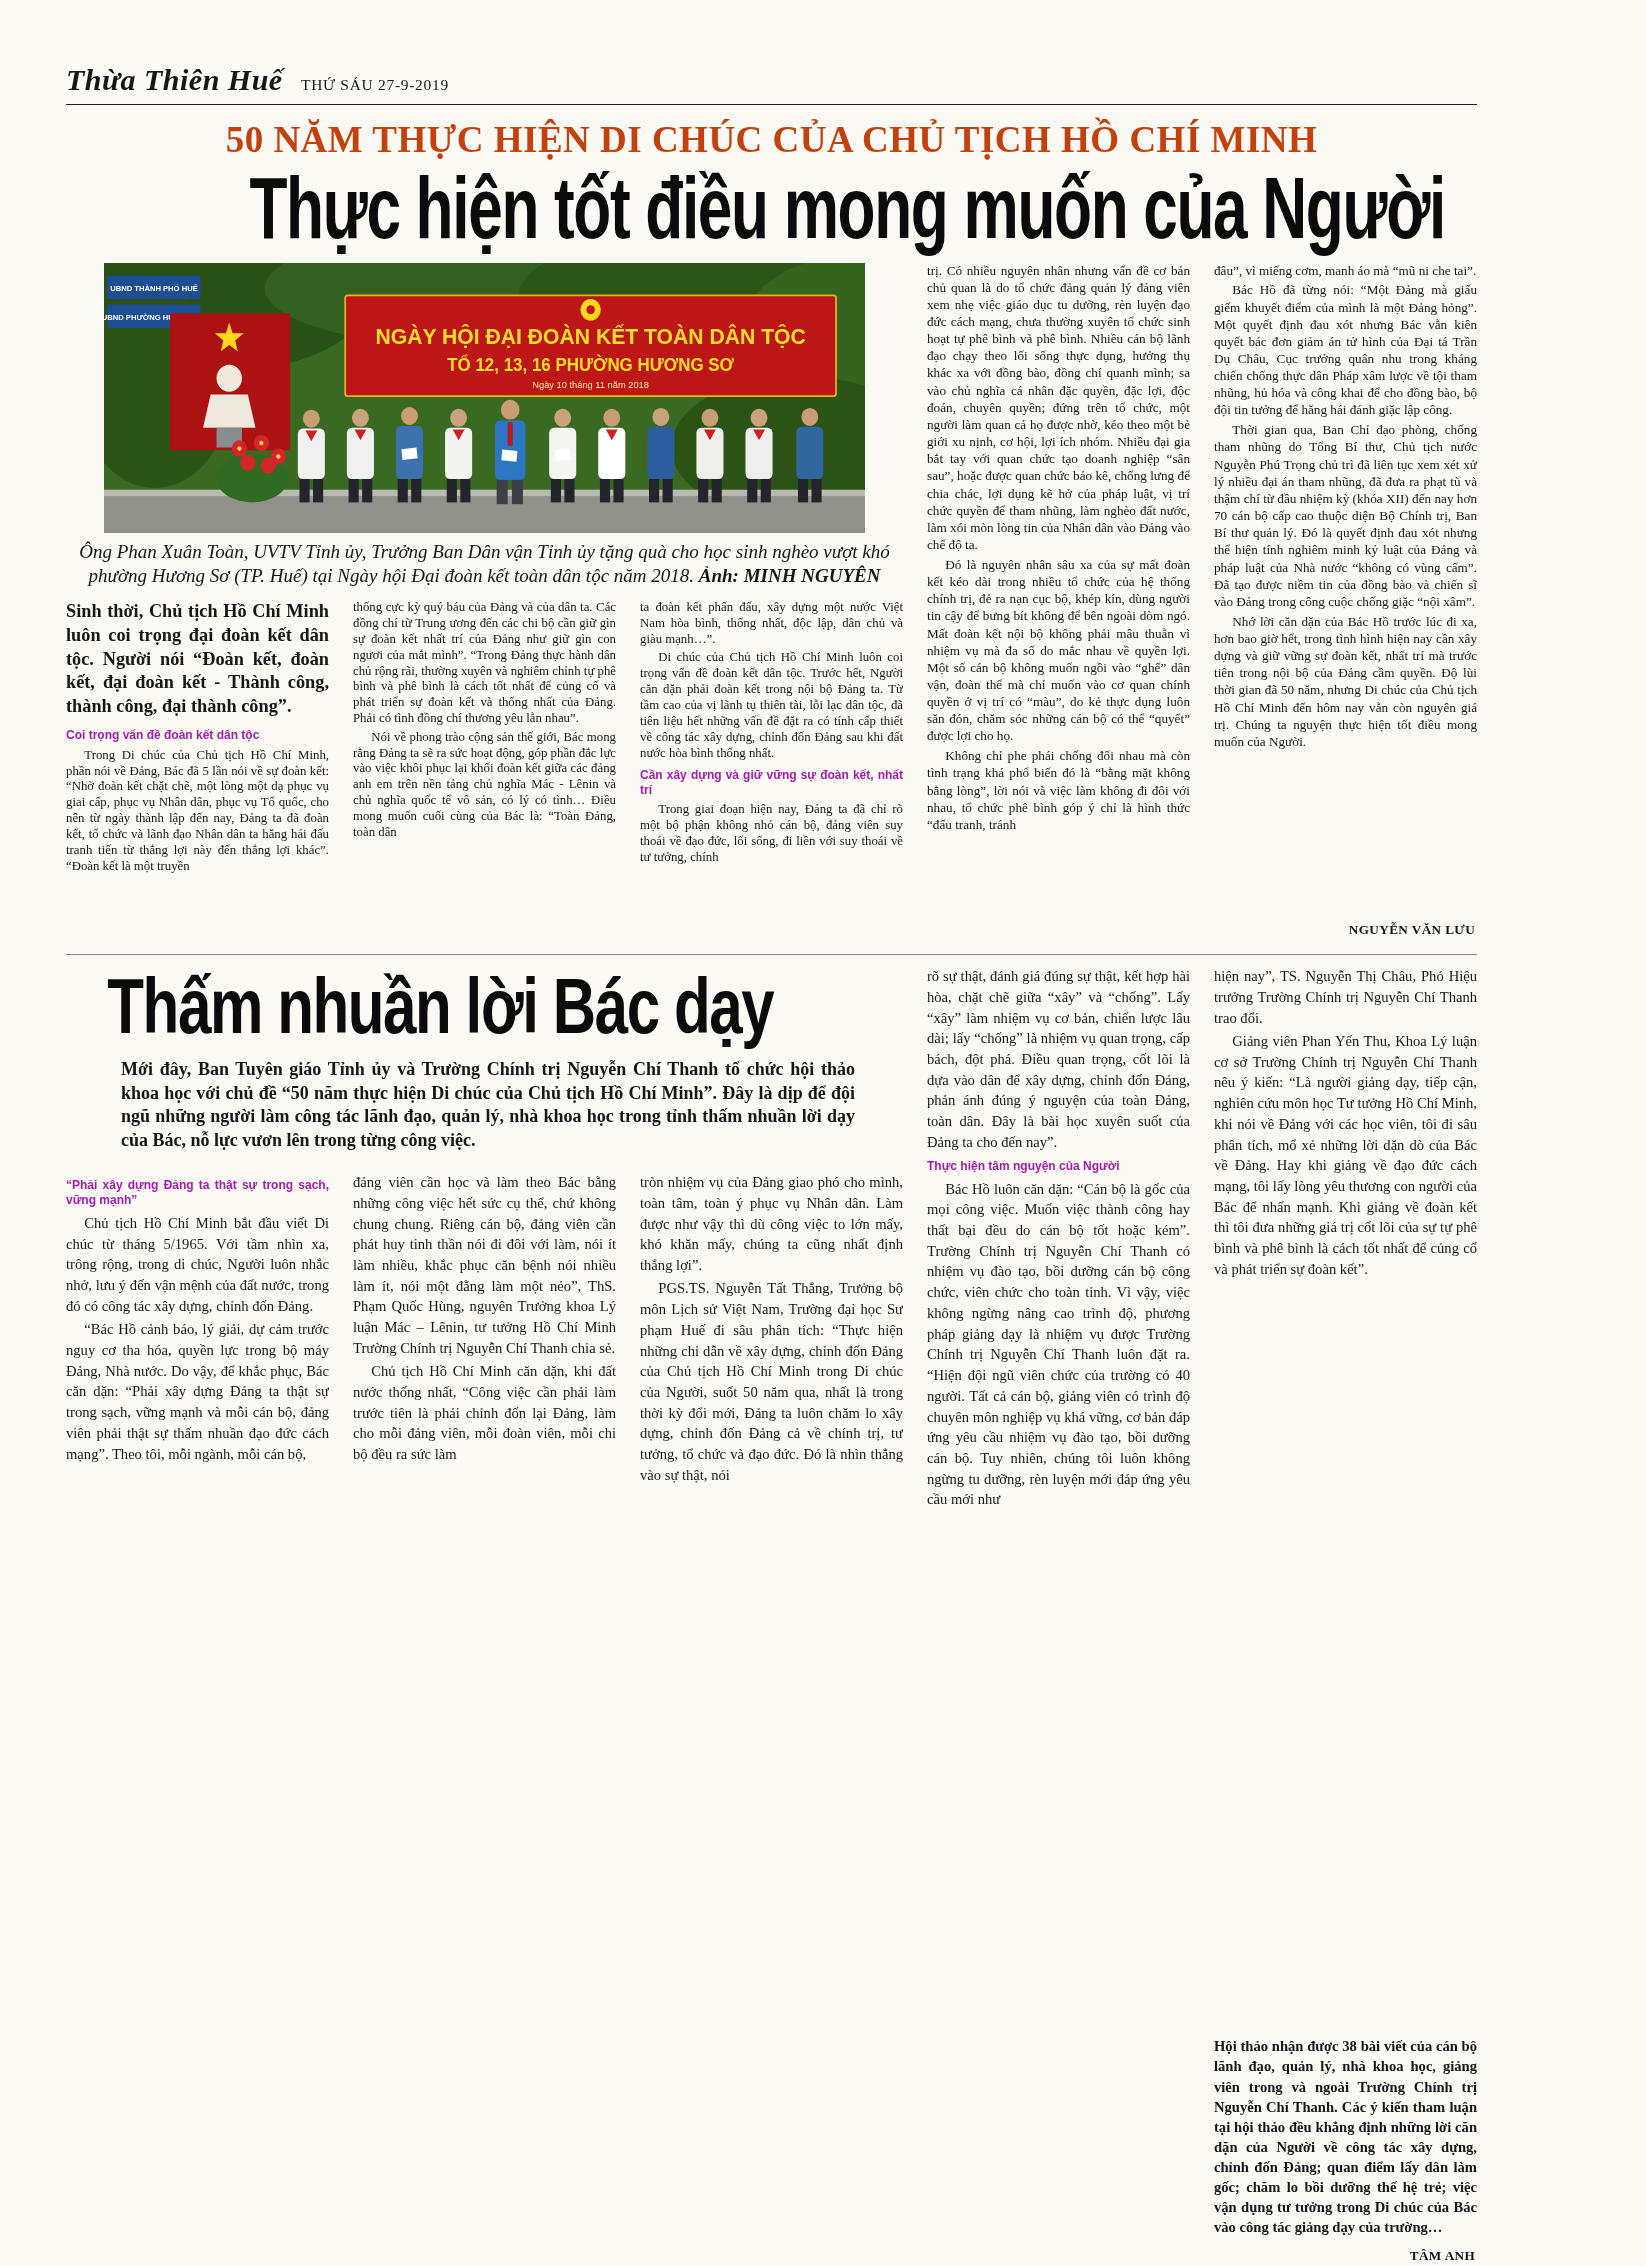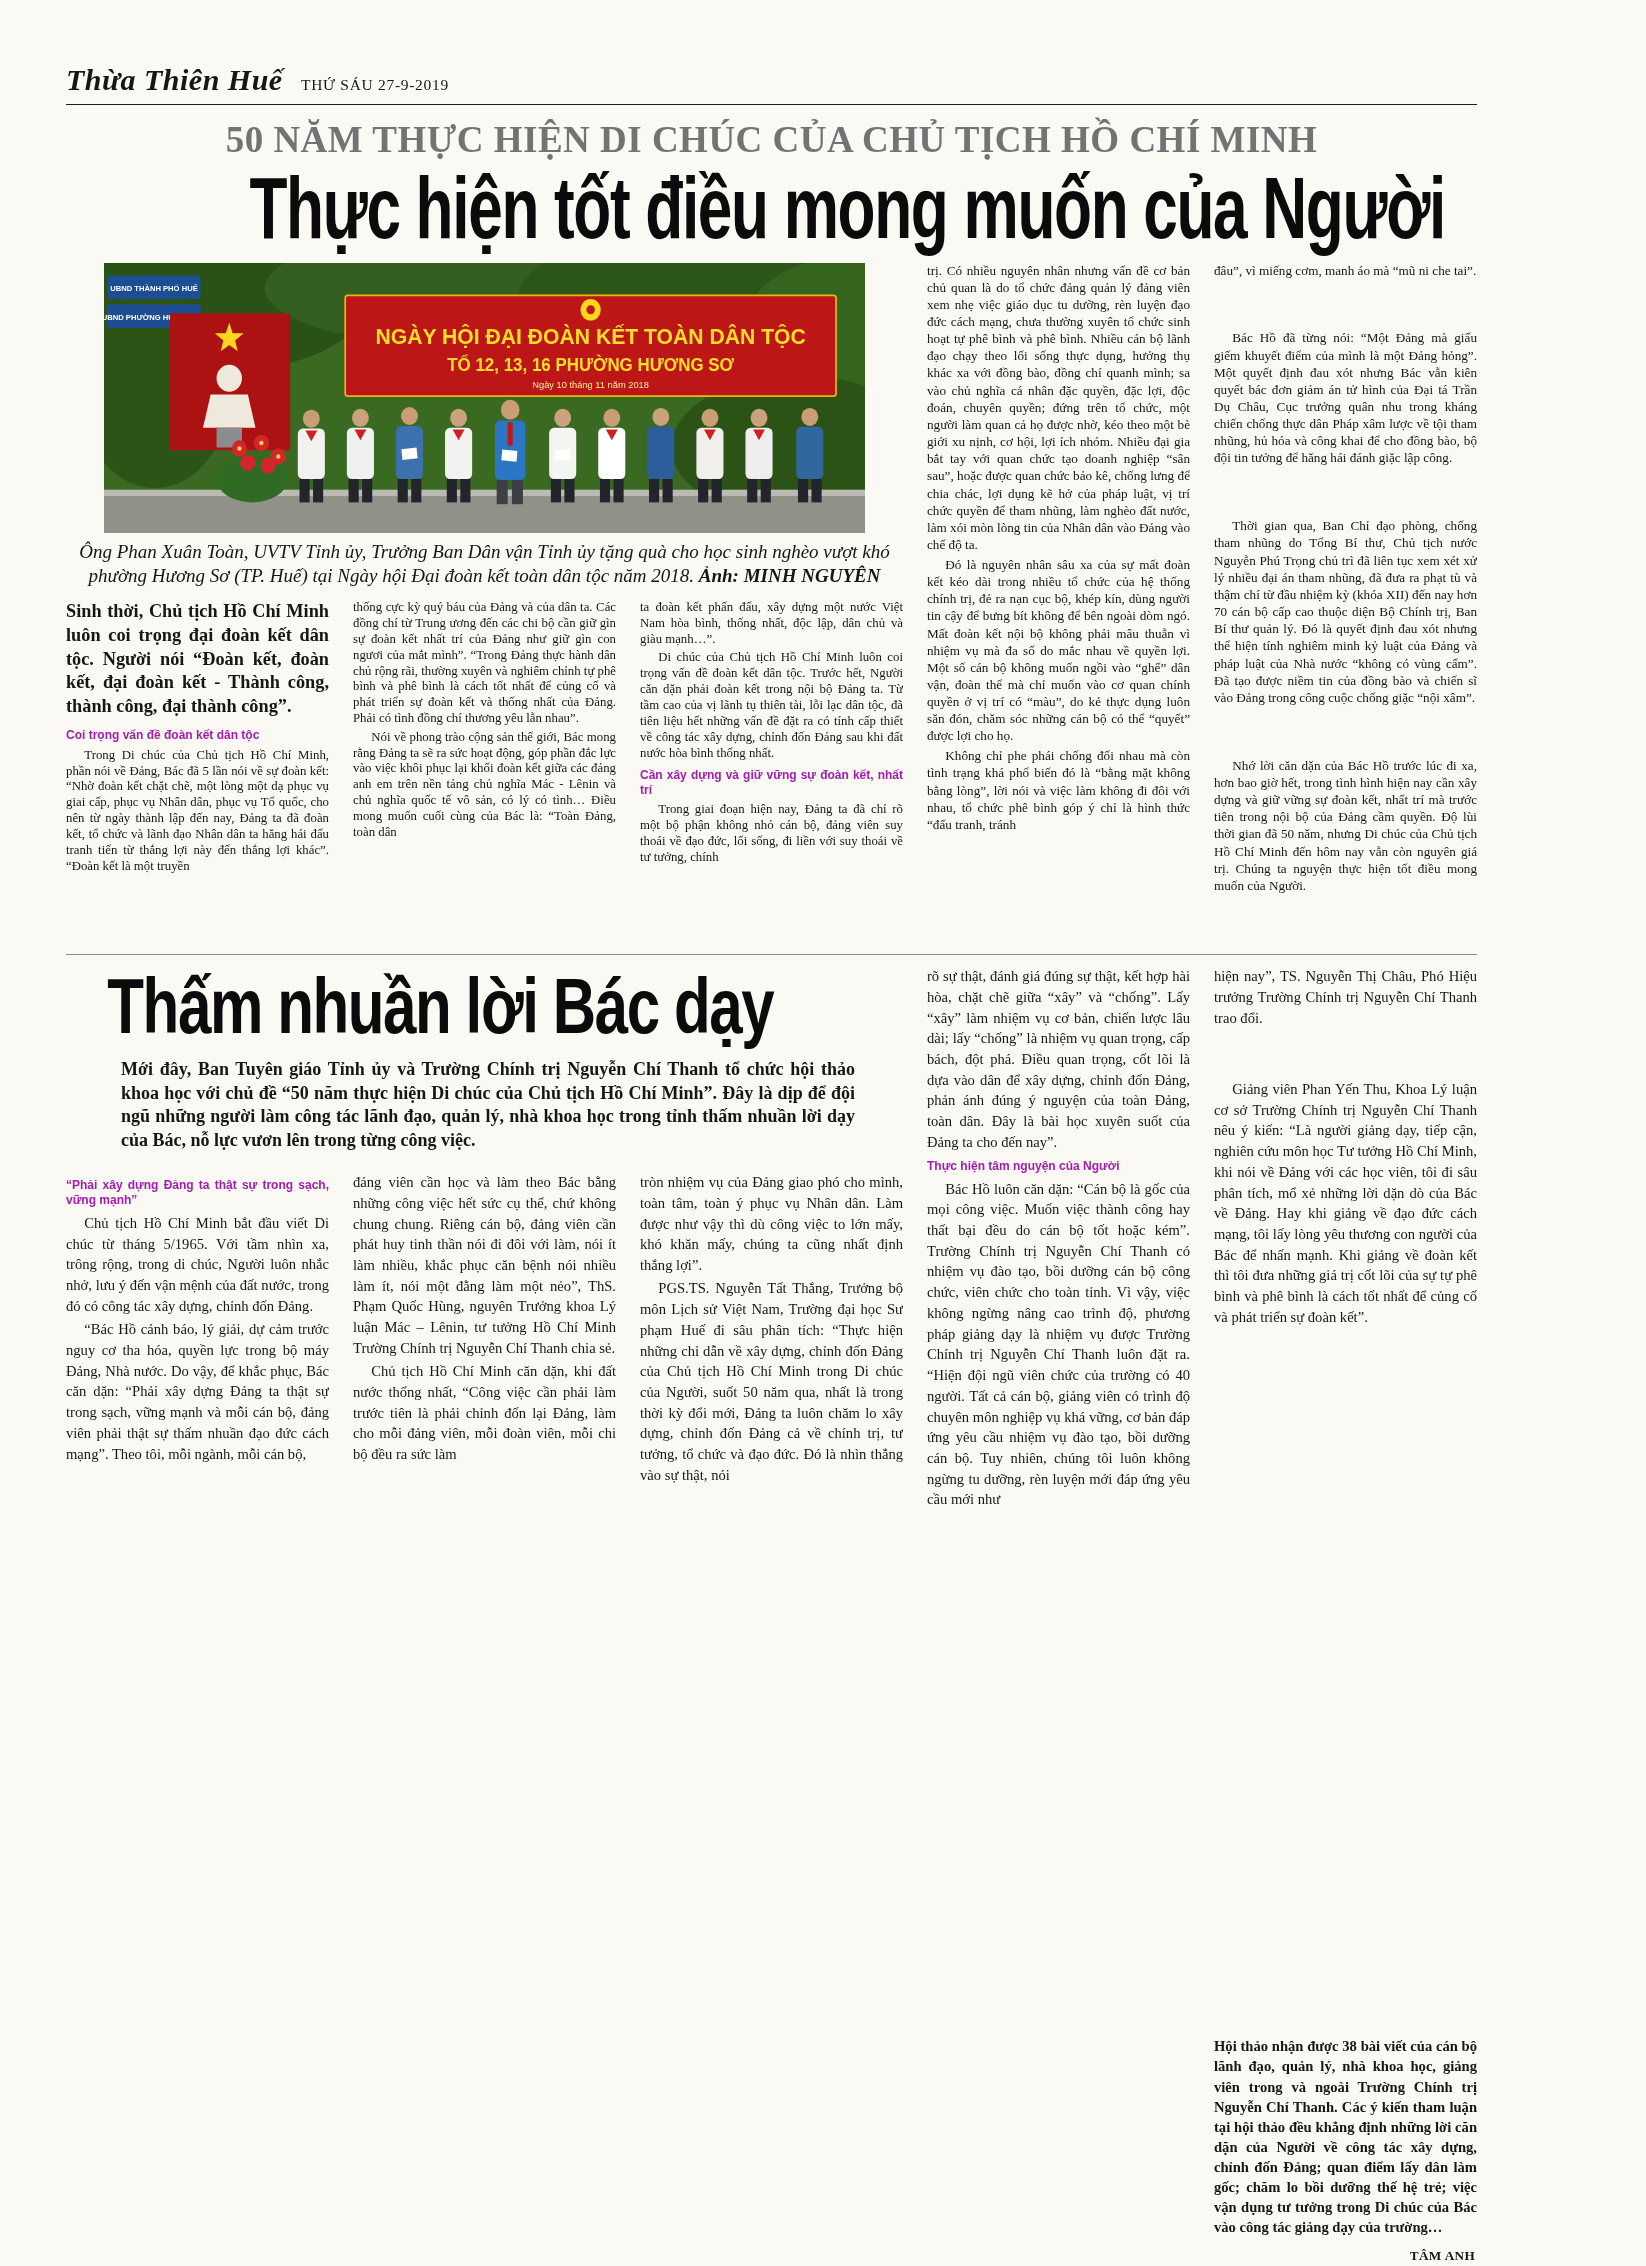--- a/index.html
+++ b/index.html
@@ -16,21 +16,21 @@
   .mast-left { display:flex; align-items:baseline; gap:18.3px; }
   .paper-name { font-size:30px; font-weight:bold; font-style:italic; letter-spacing:0.5px; }
   .date-line { font-size:15.5px; letter-spacing:0.7px; }
   .mast-right { display:flex; align-items:center; gap:16.4px; }
   .section-name { font-size:38px; letter-spacing:5.5px; }
   .mast-divider { width:1.8px; height:57px; background:#3a3a3a; }
   .page-number { font-size:60px; line-height:.95; }
 
   
   .kicker { margin-top:14.6px; text-align:center; font-weight:bold; font-size:37px;
-            letter-spacing:0.5px; color:#737373; line-height:1.1; }
+            letter-spacing:0.5px; color:#c2410c; line-height:1.1; }
   .headline1 { margin-top:3.7px; text-align:center; white-space:nowrap;
                font-family:"Liberation Sans","DejaVu Sans",sans-serif;
                font-weight:bold; font-size:84px; letter-spacing:-1.8px; line-height:1.05;
                color:#0b0b0b; transform:scaleX(.74) scaleY(1.04); transform-origin:50% 50%; }
   .headline2 { white-space:nowrap; font-family:"Liberation Sans","DejaVu Sans",sans-serif;
                font-weight:bold; font-size:77px; letter-spacing:-1.8px; line-height:1.05;
                color:#0b0b0b; transform:scaleX(.78); transform-origin:0 50%; padding-left:53px; }
 
   
   .a1-grid { display:grid; grid-template-columns:repeat(5,1fr); column-gap:24px;
@@ -43,21 +43,21 @@
   .a2-left { grid-column:1 / span 3; display:flex; flex-direction:column; min-height:0; }
   .lead2 { font-weight:bold; font-size:18px; line-height:1.32; text-align:justify;
            padding:11px 48px 0 55px; text-indent:0; }
   .a2-inner { display:grid; grid-template-columns:repeat(3,1fr); column-gap:24px;
               margin-top:16.4px; flex:1; min-height:0; }
 
   
   .col { font-size:12.8px; line-height:1.24; text-align:justify; overflow:hidden; }
   .colb { font-size:14.6px; line-height:1.42; }
   .c45 { font-size:13.2px; line-height:1.3; }
-  .flexcol { display:flex; flex-direction:column;gap:48px; }
+  .flexcol { display:flex; flex-direction:column; }
   p { margin:0 0 2.7px; text-indent:18.3px; }
   p.cont { text-indent:0; }
   .lead1 { text-indent:0; font-size:18.3px; font-weight:bold; line-height:1.3; margin-bottom:9.1px; }
   .subhead { font-family:"Liberation Sans","DejaVu Sans",sans-serif; font-weight:bold;
              color:#a21caf; font-size:12px; line-height:1.25; margin:6.4px 0 4.6px; text-indent:0; }
   .byline { margin-top:auto; text-align:right; font-weight:bold; font-size:13.2px;
             letter-spacing:0.4px; padding:9.1px 1.8px 1.8px; text-indent:0; }
   .endgroup { margin-top:auto; }
   .note { font-weight:bold; text-align:justify; text-indent:0;
           padding-top:12.8px; font-size:14.6px; line-height:1.38; }

